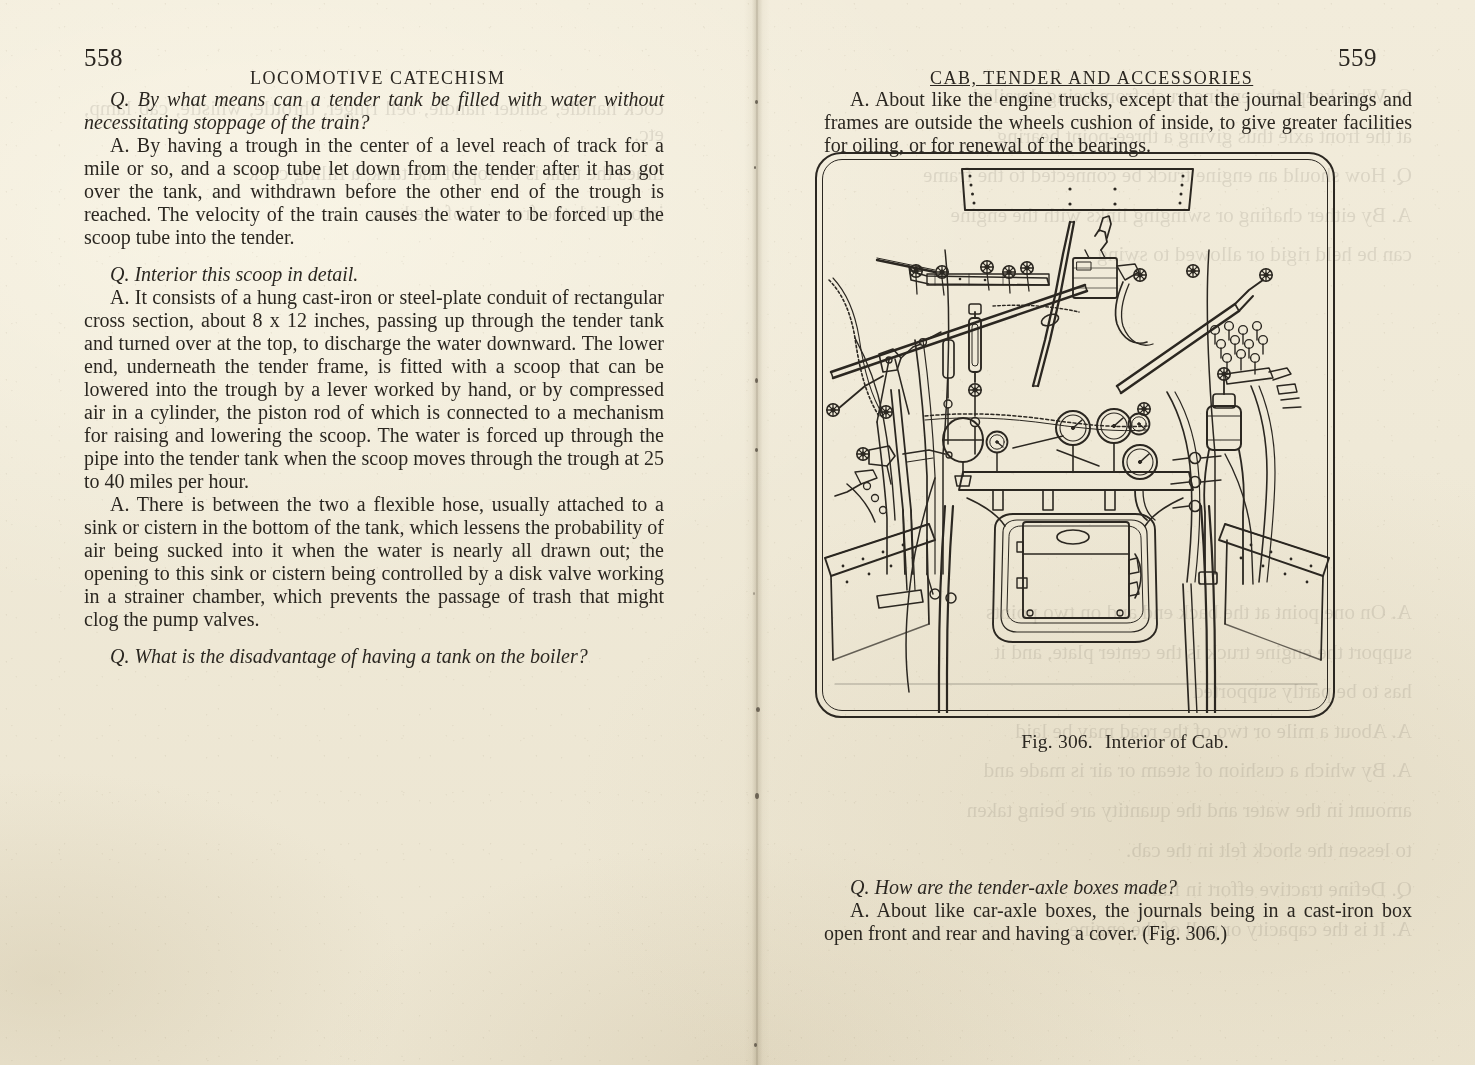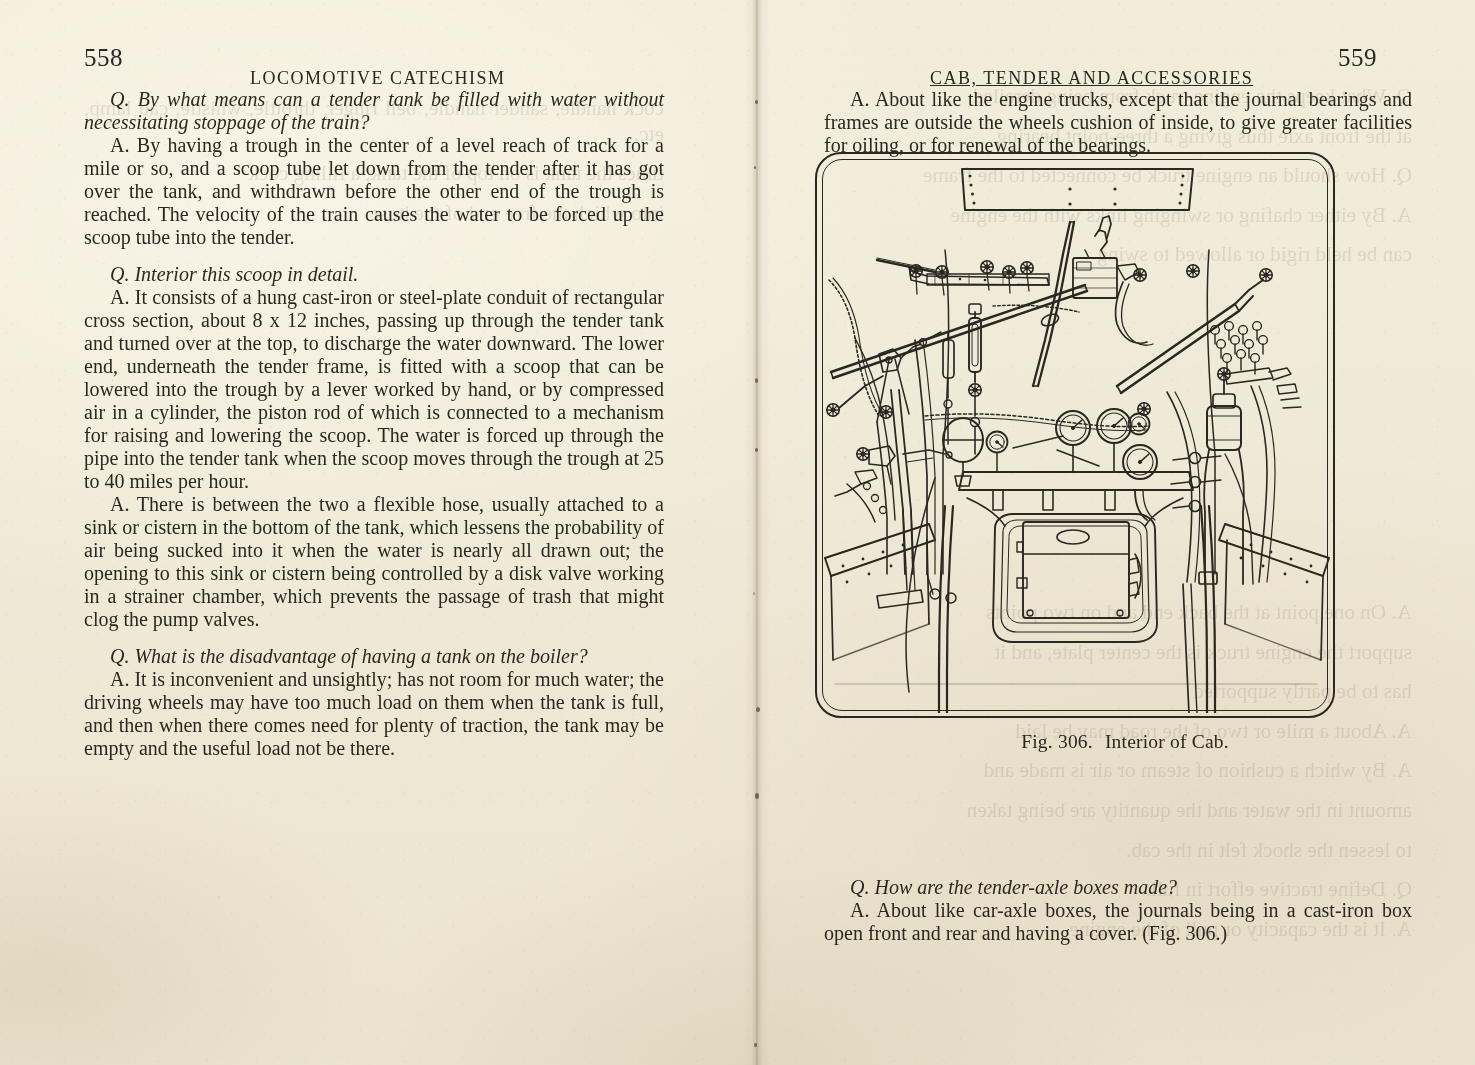--- a/index.html
+++ b/index.html
@@ -158,21 +158,20 @@
   <div class="folio head-left-folio">558</div>
   <div class="running-head head-left-title">LOCOMOTIVE CATECHISM</div>
 
   <div class="col col-left">
     <p class="q">Q. By what means can a tender tank be filled with water without necessitating stoppage of the train?</p>
     <p class="a">A. By having a trough in the center of a level reach of track for a mile or so, and a scoop tube let down from the tender after it has got over the tank, and withdrawn before the other end of the trough is reached.  The velocity of the train causes the water to be forced up the scoop tube into the tender.</p>
     <p class="q">Q. Interior this scoop in detail.</p>
     <p class="a">A. It consists of a hung cast-iron or steel-plate conduit of rectangular cross section, about 8 x 12 inches, passing up through the tender tank and turned over at the top, to discharge the water downward.  The lower end, underneath the tender frame, is fitted with a scoop that can be lowered into the trough by a lever worked by hand, or by compressed air in a cylinder, the piston rod of which is connected to a mechanism for raising and lowering the scoop.  The water is forced up through the pipe into the tender tank when the scoop moves through the trough at 25 to 40 miles per hour.</p>
     <p class="a">A. There is between the two a flexible hose, usually attached to a sink or cistern in the bottom of the tank, which lessens the probability of air being sucked into it when the water is nearly all drawn out; the opening to this sink or cistern being controlled by a disk valve working in a strainer chamber, which prevents the passage of trash that might clog the pump valves.</p>
     <p class="q">Q. What is the disadvantage of having a tank on the boiler?</p>
-    <p class="a">A. It is inconvenient and unsightly; has not room for much water; the driving wheels may have too much load on them when the tank is full, and then when there comes need for plenty of traction, the tank may be empty and the useful load not be there.</p>
   </div>
 </div>
 
 <div class="gutter"></div>
 <div class="gutter-flecks">
   <i style="left:5px;top:100px;width:3px;height:4px;"></i>
   <i style="left:4px;top:166px;width:2px;height:3px;"></i>
   <i style="left:5px;top:378px;width:3px;height:5px;"></i>
   <i style="left:5px;top:448px;width:3px;height:4px;"></i>
   <i style="left:3px;top:592px;width:2px;height:3px;opacity:.4;"></i>

